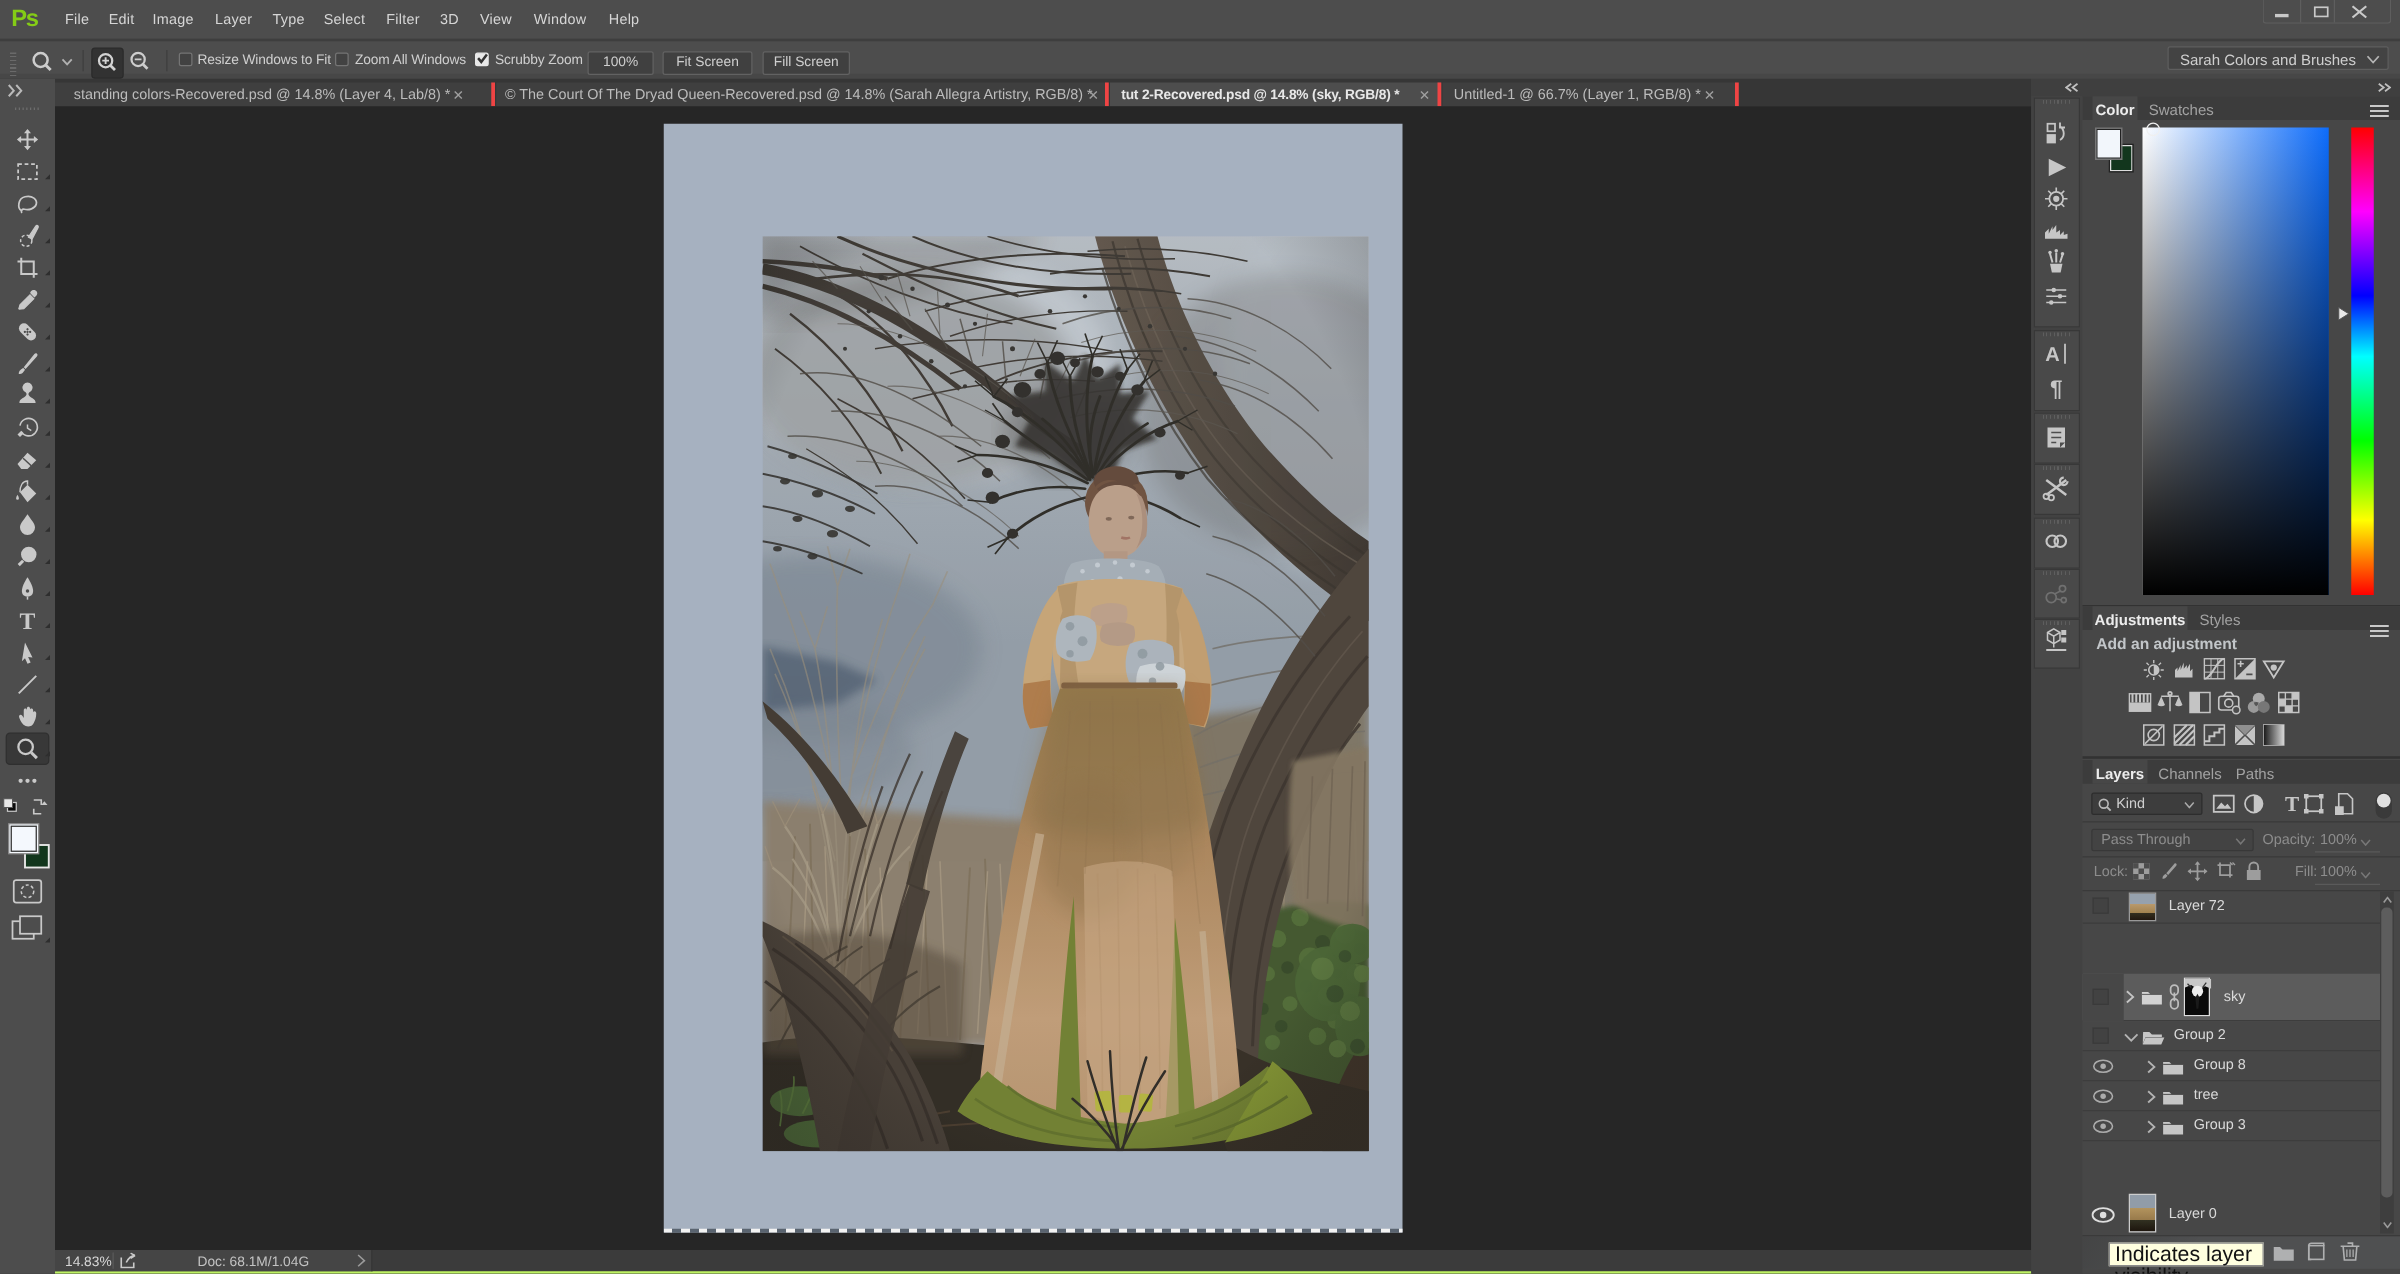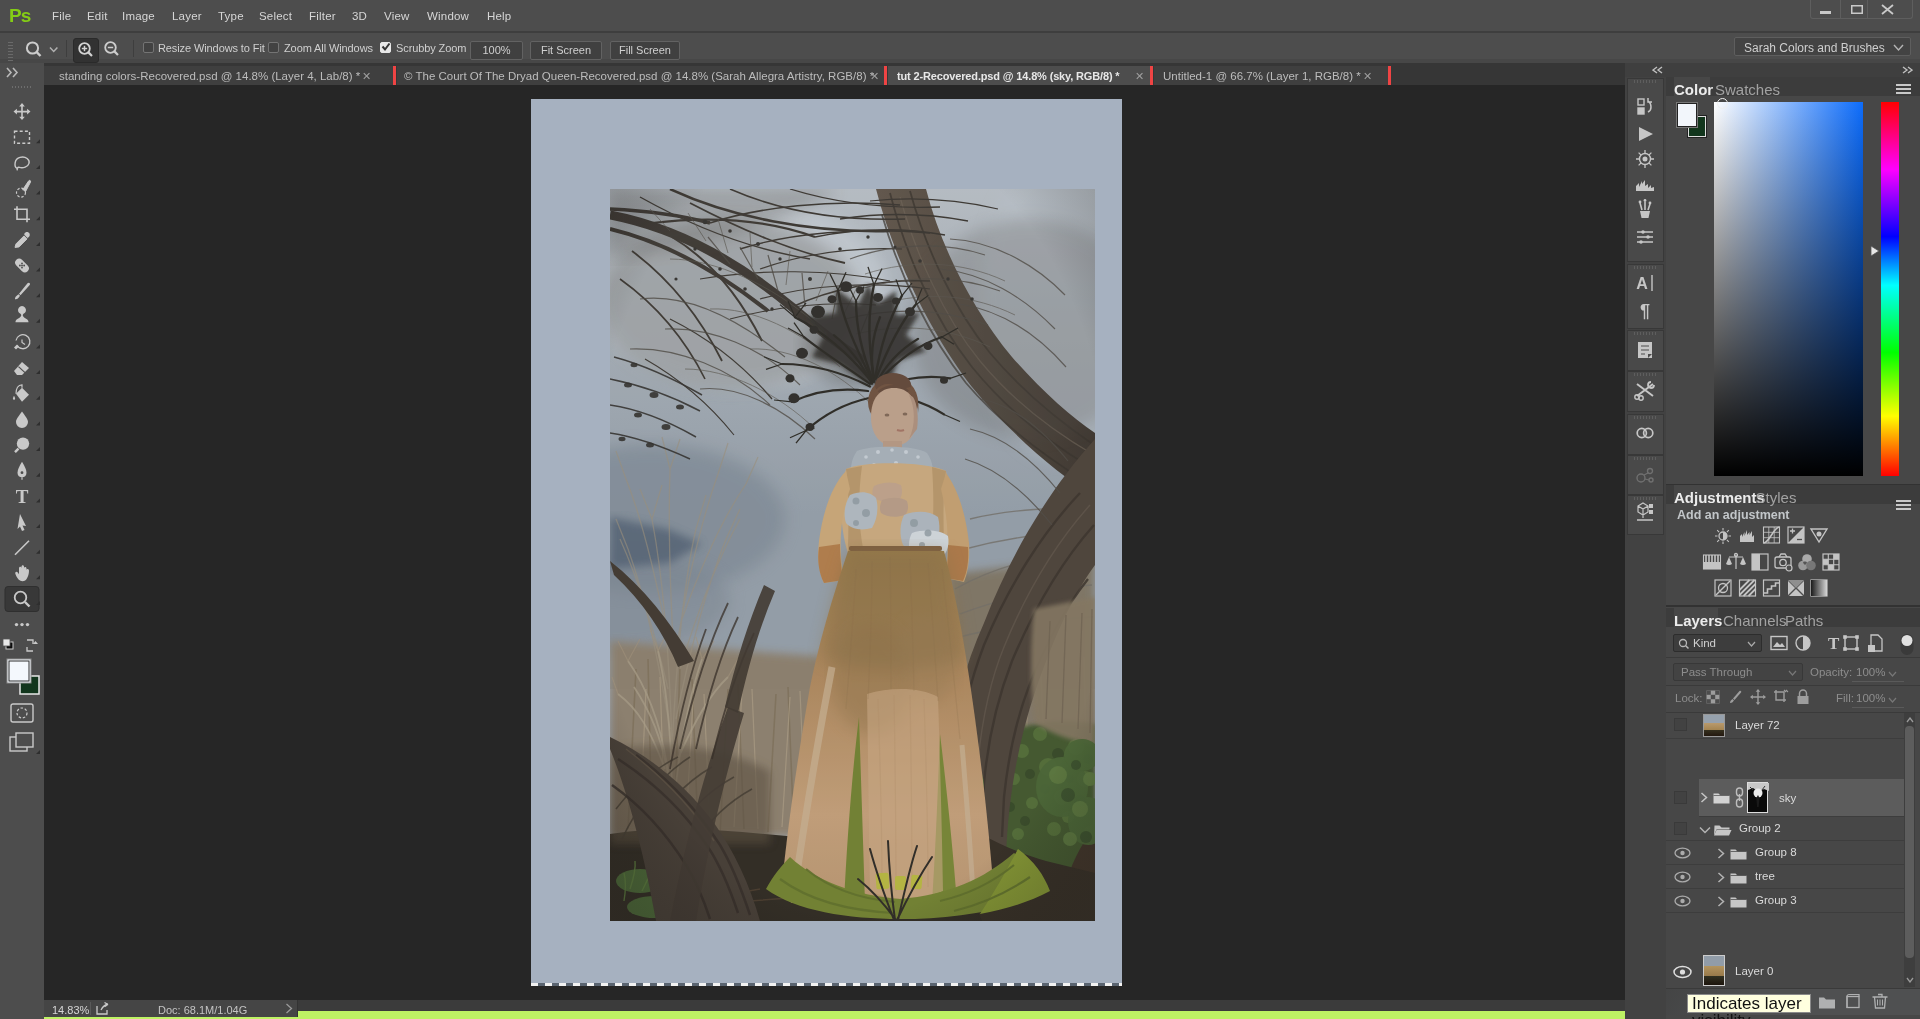--- a/index.html
+++ b/index.html
@@ -35,32 +35,32 @@
 
 #toolbar { left:0; top:63px; width:44px; height:956px; background:#4d4d4d; }
 
 
 #pasteboard { left:44px; top:85px; width:1581px; height:915px; background:#262626; }
 #doccanvas { position:absolute; left:487px; top:14px; width:591px; height:887px; background:#a6b1c0; }
 #ants { position:absolute; left:0; bottom:0px; width:591px; height:3px;
   background:repeating-linear-gradient(90deg,#f2f2f2 0 7px,#5a6470 7px 14px); }
 
 
-#statusbar { left:44px; top:1000px; width:1581px; height:19px; background:#3b3b3b; border-bottom:8px solid #bef264;}
+#statusbar { left:44px; top:1000px; width:1581px; height:19px; background:#3b3b3b; border-bottom:2px solid #bef264;}
 #statusleft { position:absolute; left:0; top:0; width:254px; height:17px; background:#454545; border-right:1px solid #333;}
 
 
 #dockcollapse { left:1625px; top:63px; width:295px; height:14px; background:#3f3f3f; color:#c8c8c8;}
 #iconstrip { left:1625px; top:77px; width:41px; height:942px; background:#424242; }
 .isec { position:absolute; left:2px; width:37px; background:#494949; border:1px solid #383838; }
 .grip { height:3px; margin:1px 6px 0 6px;
   background:repeating-linear-gradient(90deg,#5e5e5e 0 1px,transparent 1px 3px); }
 #panels { left:1666px; top:77px; width:254px; height:942px; background:#474747; }
 .phead { position:absolute; left:0; width:254px; height:19px; background:#3c3c3c; }
-.ptab { position:absolute; top:0; height:19px; font-size:15px; color:#a2a2a2; text-align:center; }
+.ptab { position:absolute; top:0; height:19px; font-size:12px; color:#a2a2a2; text-align:center; }
 .ptab.on { background:#474747; color:#ececec; font-weight:bold; }
 .burger { position:absolute; right:9px; width:15px; height:10px;
   background:repeating-linear-gradient(180deg,#c9c9c9 0 1.6px,transparent 1.6px 4.2px); }
 
 
 .lrow { position:absolute; left:0; width:238px; border-bottom:1px solid #3d3d3d; }
 .lname { position:absolute; font-size:11.5px; color:#dadada; }
 .eyebox { position:absolute; left:8px; width:13px; height:13px; border:1px solid #3a3a3a; background:#424242;}
 #tooltip { left:1687px; top:994px; width:124px; height:19px; background:#ffffdf; border:1px solid #8a8a8a;
   font-size:17px; color:#111; line-height:17px; padding-left:4px; z-index:30;}

